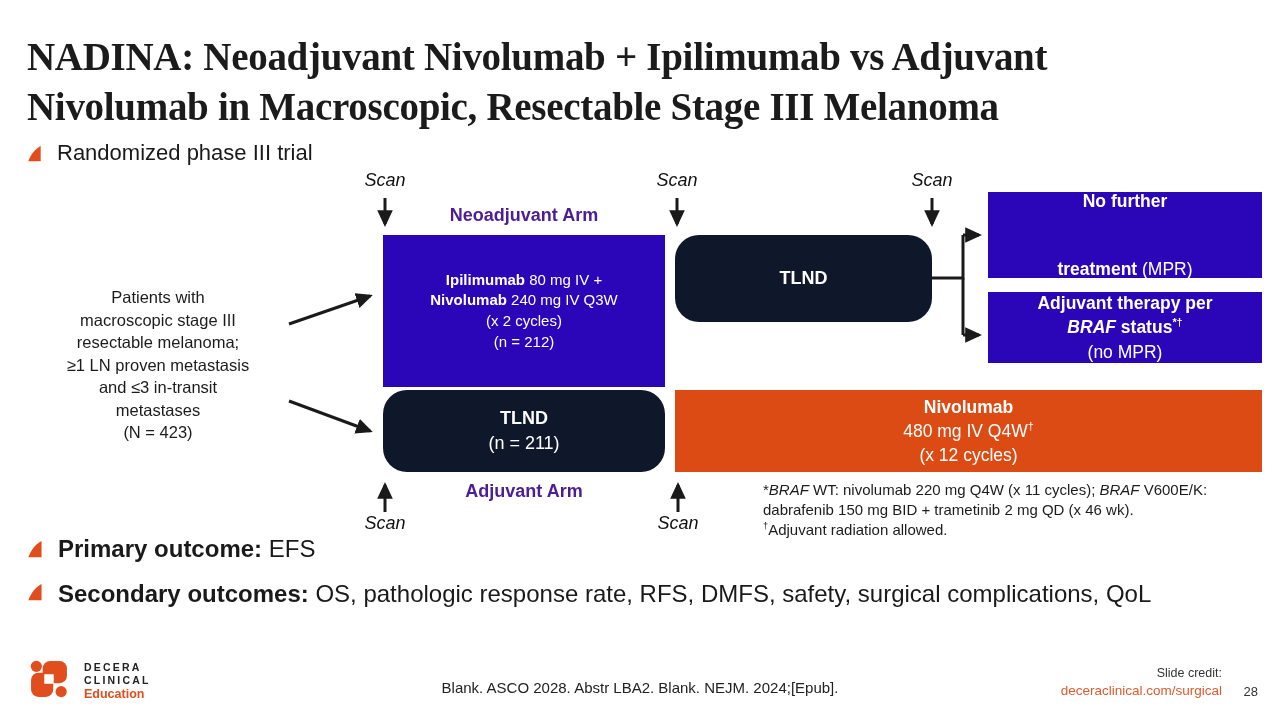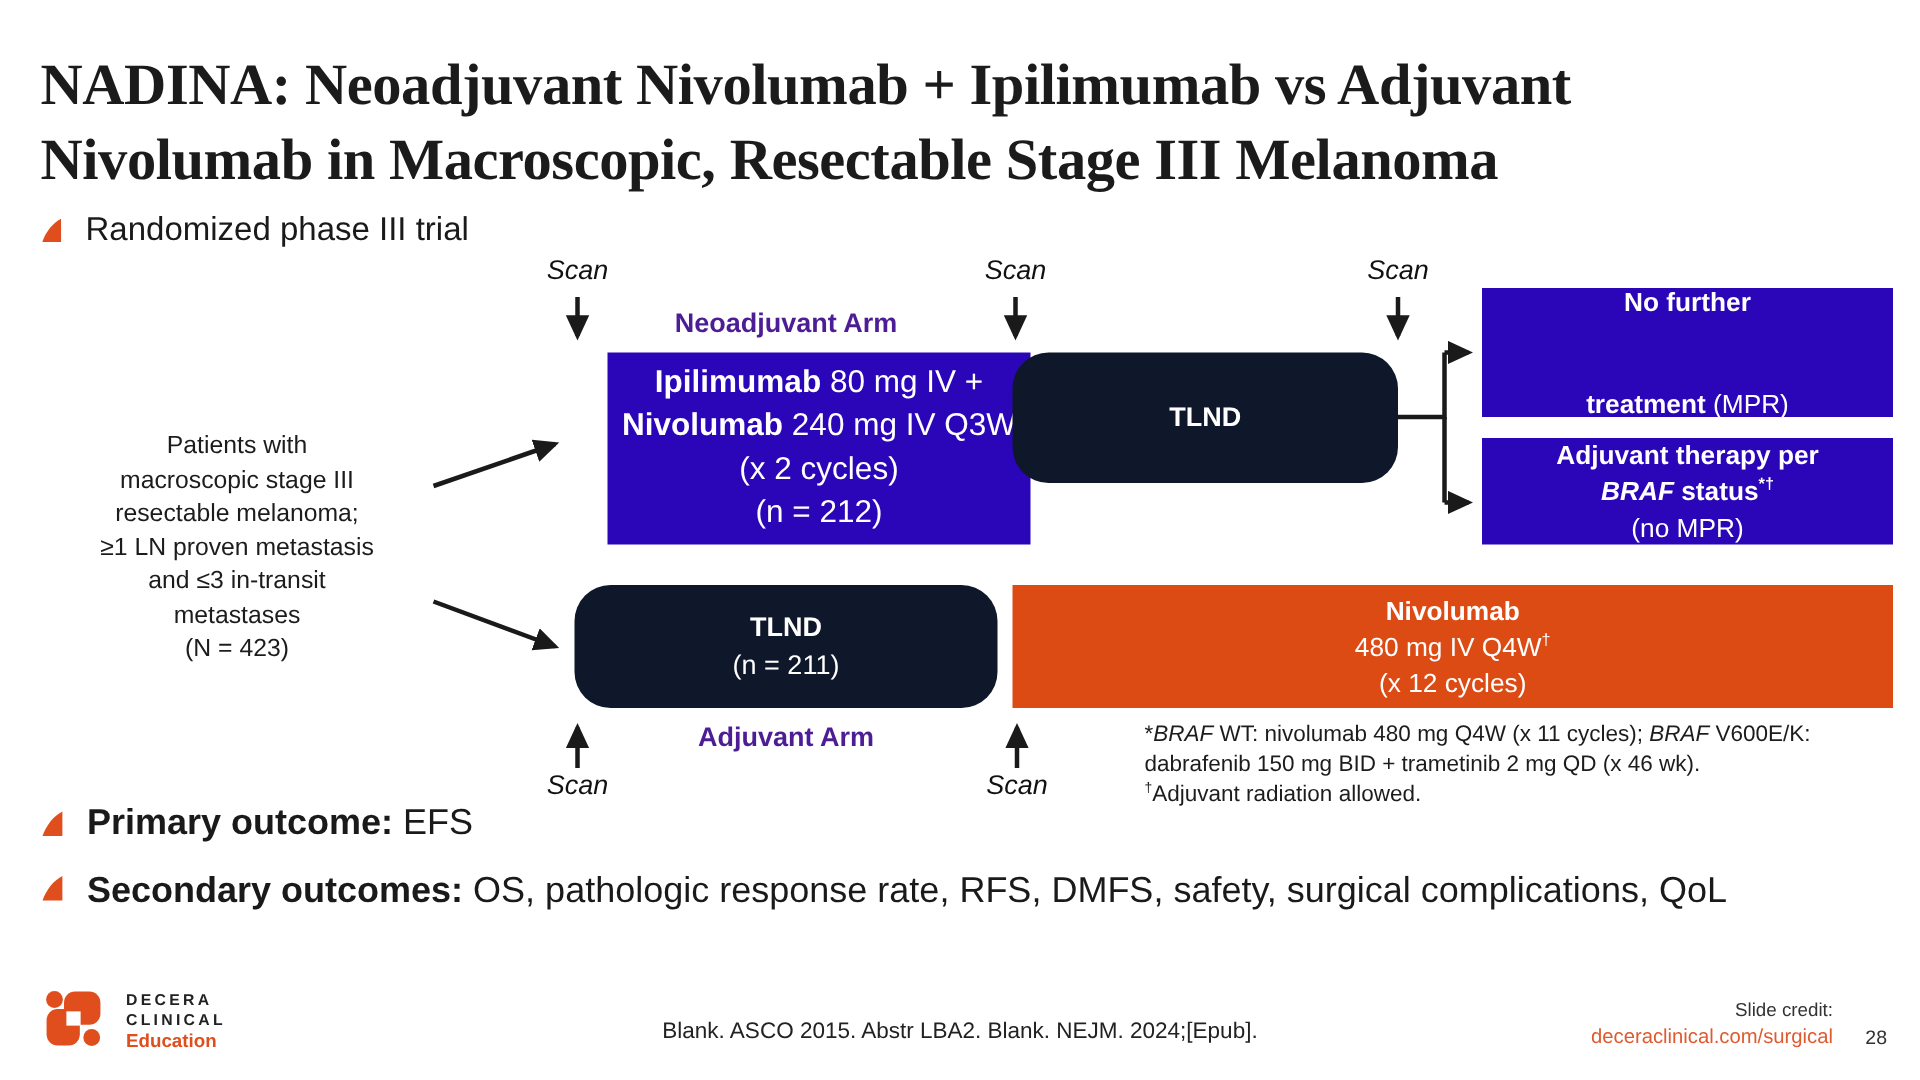--- a/index.html
+++ b/index.html
@@ -22,21 +22,21 @@
   #bullet-secondary { left:27px; top:578px; font-size:24px; width:1140px; line-height:31px; }
   .bold { font-weight:700; }
   
   .dbox {
     position:absolute; display:flex; flex-direction:column; justify-content:center;
     align-items:center; text-align:center; color:#fff; line-height:1.38;
   }
   .blue { background:var(--accent-blue,#2A06B8); }
   .dark { background:#0f172a;border-radius:24px; }
   .orange { background:var(--accent-orange,#DC4B14); }
-  #box-neo { left:383px; top:235px; width:282px; height:128px; font-size:21px;margin-left:22px; }
+  #box-neo { left:383px; top:235px; width:282px; height:152px; font-size:15px; }
   #box-tlnd-top { left:675px; top:235px; width:257px; height:87px; font-size:18px; font-weight:700; }
   #box-nofurther { left:988px; top:192px; width:274px; height:86px; font-size:17.5px;gap:44px; }
   #box-adjtherapy { left:988px; top:292px; width:274px; height:71px; font-size:17.5px; }
   #box-tlnd-bottom { left:383px; top:390px; width:282px; height:82px; font-size:18px; }
   #box-nivo { left:675px; top:390px; width:587px; height:82px; font-size:17.5px; }
   
   .arm-label { position:absolute; width:282px; text-align:center; font-weight:700; font-size:18px; color:#4c1d95; }
   #label-neo { left:383px; top:205px; }
   #label-adj { left:383px; top:481px; }
   .scan { position:absolute; width:90px; text-align:center; font-style:italic; font-size:18px; color:#111; }
@@ -134,21 +134,21 @@
   <div class="dbox orange" id="box-nivo">
     <div class="bold">Nivolumab</div>
     <div><span>480 mg IV Q4W</span><sup>†</sup></div>
     <div>(x 12 cycles)</div>
   </div>
 
   <div class="scan" id="scan-b1">Scan</div>
   <div class="scan" id="scan-b2">Scan</div>
 
   <div class="footnote">
-    <div><span>*</span><i>BRAF</i><span> WT: nivolumab 480 mg Q4W (x 11 cycles); </span><i>BRAF</i><span> V600E/K:</span></div>
+    <div><span>*</span><i>BRAF</i><span> WT: nivolumab 220 mg Q4W (x 11 cycles); </span><i>BRAF</i><span> V600E/K:</span></div>
     <div>dabrafenib 150 mg BID + trametinib 2 mg QD (x 46 wk).</div>
     <div><sup>†</sup><span>Adjuvant radiation allowed.</span></div>
   </div>
 
   <div class="bullet" id="bullet-primary">
     <span class="tri">
       <svg width="16" height="18" viewBox="0 0 15 17">
           <path d="M1.2 16.3 C3.6 9.5 8.2 3.7 13.7 0.9 L13.7 16.3 Z" fill="#E14E1E"></path>
         </svg>
     </span>
@@ -197,21 +197,21 @@
         <rect x="13.5" y="13.5" width="9" height="9" fill="#fff"></rect>
       </svg>
     </span>
     <span>
       <div class="logo-name">DECERA</div>
       <div class="logo-name">CLINICAL</div>
       <div class="logo-edu">Education</div>
     </span>
   </div>
 
-  <div class="citation">Blank. ASCO 2015. Abstr LBA2. Blank. NEJM. 2024;[Epub].</div>
+  <div class="citation">Blank. ASCO 2028. Abstr LBA2. Blank. NEJM. 2024;[Epub].</div>
 
   <div class="credit">
     <div>Slide credit:</div>
     <div class="link">deceraclinical.com/surgical</div>
   </div>
 
   <div class="pagenum">28</div>
 
 </div>
 

